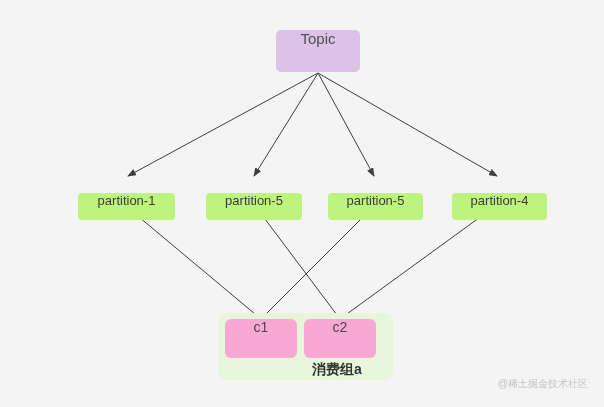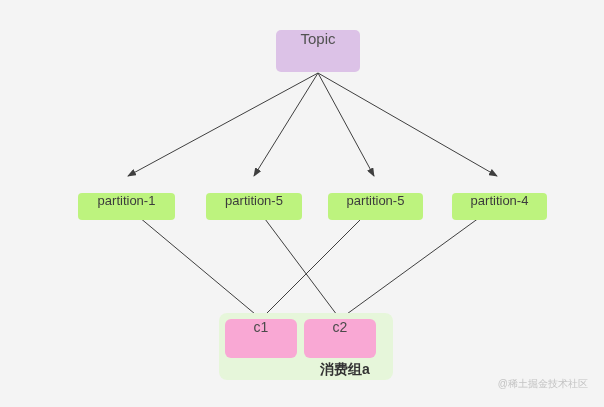--- a/index.html
+++ b/index.html
@@ -64,21 +64,20 @@
   }
   .c1 { left: 225px; }
   .c2 { left: 304px; }
   .group-label {
     position: absolute;
     z-index: 3;
     left: 312px; top: 361px;
     font-size: 14px;
     font-weight: bold;
     color: #333333;
-    margin-left: 8px;
   }
   .watermark {
     position: absolute;
     z-index: 3;
     right: 16px; top: 377px;
     font-size: 10px;
     color: #c3c3c3;
   }
 </style>
 </head>

